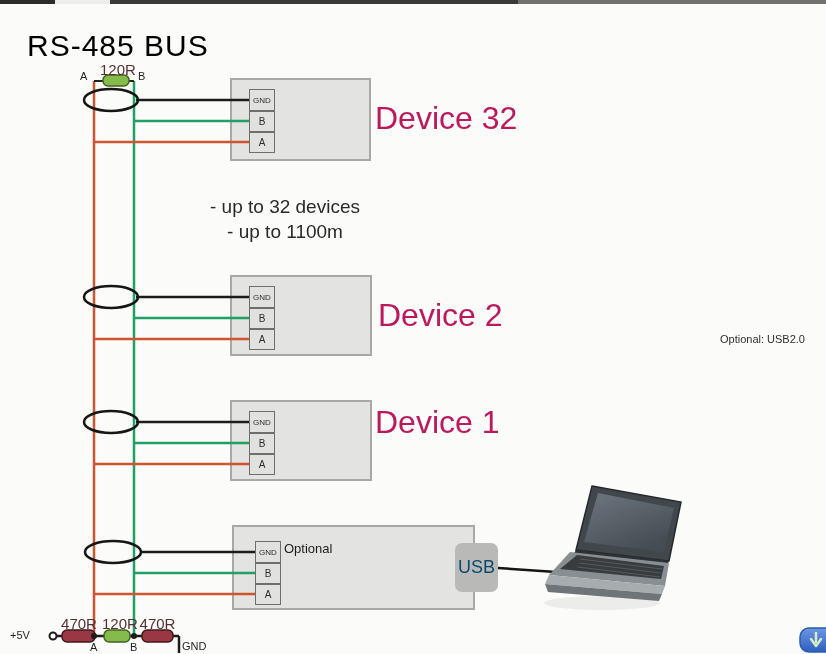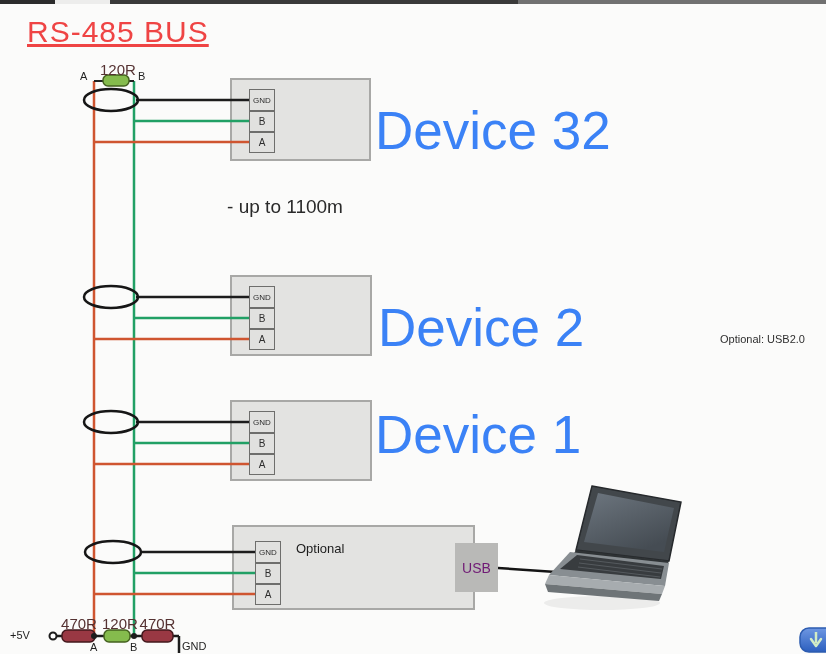--- a/index.html
+++ b/index.html
@@ -4,37 +4,37 @@
 <style>
   html,body{margin:0;padding:0;background:#ffffff;}
   #stage{
     position:relative;width:826px;height:654px;overflow:hidden;
     background:#fbfbfa;font-family:"Liberation Sans",sans-serif;
   }
   .abs{position:absolute;}
   
   .edgebar{top:0;height:4px;}
   
-  .title{left:27px;top:15px;font-size:30px;color:#ef4444;letter-spacing:1px;text-decoration:underline;}
+  .title{left:27px;top:29px;font-size:30px;color:#000000;letter-spacing:1px;}
   
   .device-box{background:#e3e3e1;border:2px solid #a8a8a6;box-sizing:border-box;z-index:2;}
-  .devname{font-size:53px;color:#3b82f6;z-index:3;white-space:nowrap;}
+  .devname{font-size:32px;color:#be185d;z-index:3;white-space:nowrap;}
   
   .term{background:#e1e1df;border:1px solid #6e6e6c;box-sizing:border-box;z-index:6;
         display:flex;align-items:center;justify-content:center;color:#2d2d2d;}
   .term.gnd{font-size:8px;}
   .term.ba{font-size:10px;}
   
   .sm{font-size:11px;color:#1f1f1f;z-index:6;white-space:nowrap;}
   .res-label{font-size:15px;color:#553232;text-align:center;z-index:6;white-space:nowrap;}
   .note{left:154px;top:194px;width:262px;text-align:center;font-size:19px;color:#2a2a2a;line-height:25px;z-index:3;}
   .standard{left:720px;top:333px;font-size:11px;color:#2f2f2f;z-index:3;}
-  .optional-label{left:284px;top:541px;font-size:13px;color:#1d1d1d;z-index:6;margin-left:12px;}
+  .optional-label{left:284px;top:541px;font-size:13px;color:#1d1d1d;z-index:6;}
   .usb-box{left:455px;top:543px;width:43px;height:49px;background:#b9b9b7;z-index:6;
-           display:flex;align-items:center;justify-content:center;font-size:14px;color:#701a75;}
+           display:flex;align-items:center;justify-content:center;font-size:18px;color:#0c4a6e;border-radius:7px;}
   #wires{position:absolute;left:0;top:0;z-index:4;pointer-events:none;}
   #overlaysvg{position:absolute;left:0;top:0;z-index:7;}
 </style>
 </head>
 <body>
 
 <div id="stage">
 
   <div class="abs edgebar" style="left:0;width:55px;background:#2c2c2c;"></div>
   <div class="abs edgebar" style="left:55px;width:55px;background:#ededec;"></div>
@@ -131,20 +131,21 @@
 
   <div class="abs term gnd" style="left:255px;top:541px;width:26px;height:22px;">GND</div>
   <div class="abs term ba" style="left:255px;top:563px;width:26px;height:21px;">B</div>
   <div class="abs term ba" style="left:255px;top:584px;width:26px;height:21px;">A</div>
 
   <div class="abs res-label" style="left:100px;top:61px;width:34px;">120R</div>
   <div class="abs sm" style="left:80px;top:70px;">A</div>
   <div class="abs sm" style="left:138px;top:70px;">B</div>
 
   <div class="abs note">
+    <div>- up to 32 devices</div>
     <div>- up to 1100m</div>
   </div>
   <div class="abs standard">Optional: USB2.0</div>
 
   <div class="abs optional-label">Optional</div>
   <div class="abs usb-box">USB</div>
 
   <div class="abs sm" style="left:10px;top:629px;">+5V</div>
   <div class="abs res-label" style="left:60px;top:615px;width:38px;">470R</div>
   <div class="abs res-label" style="left:102px;top:615px;width:31px;">120R</div>

